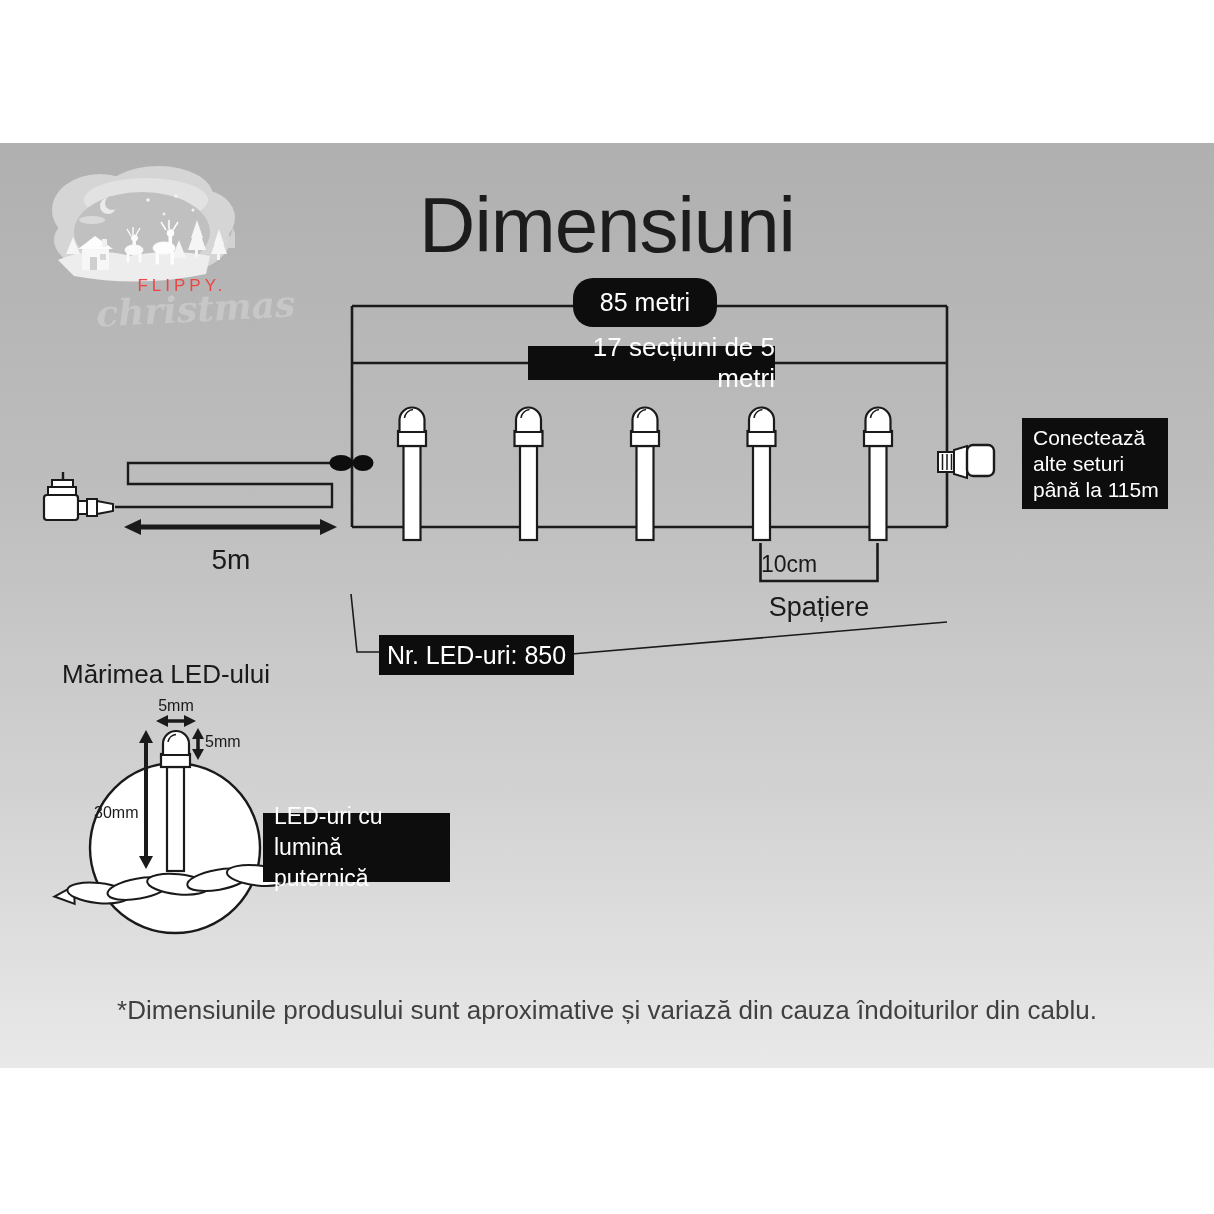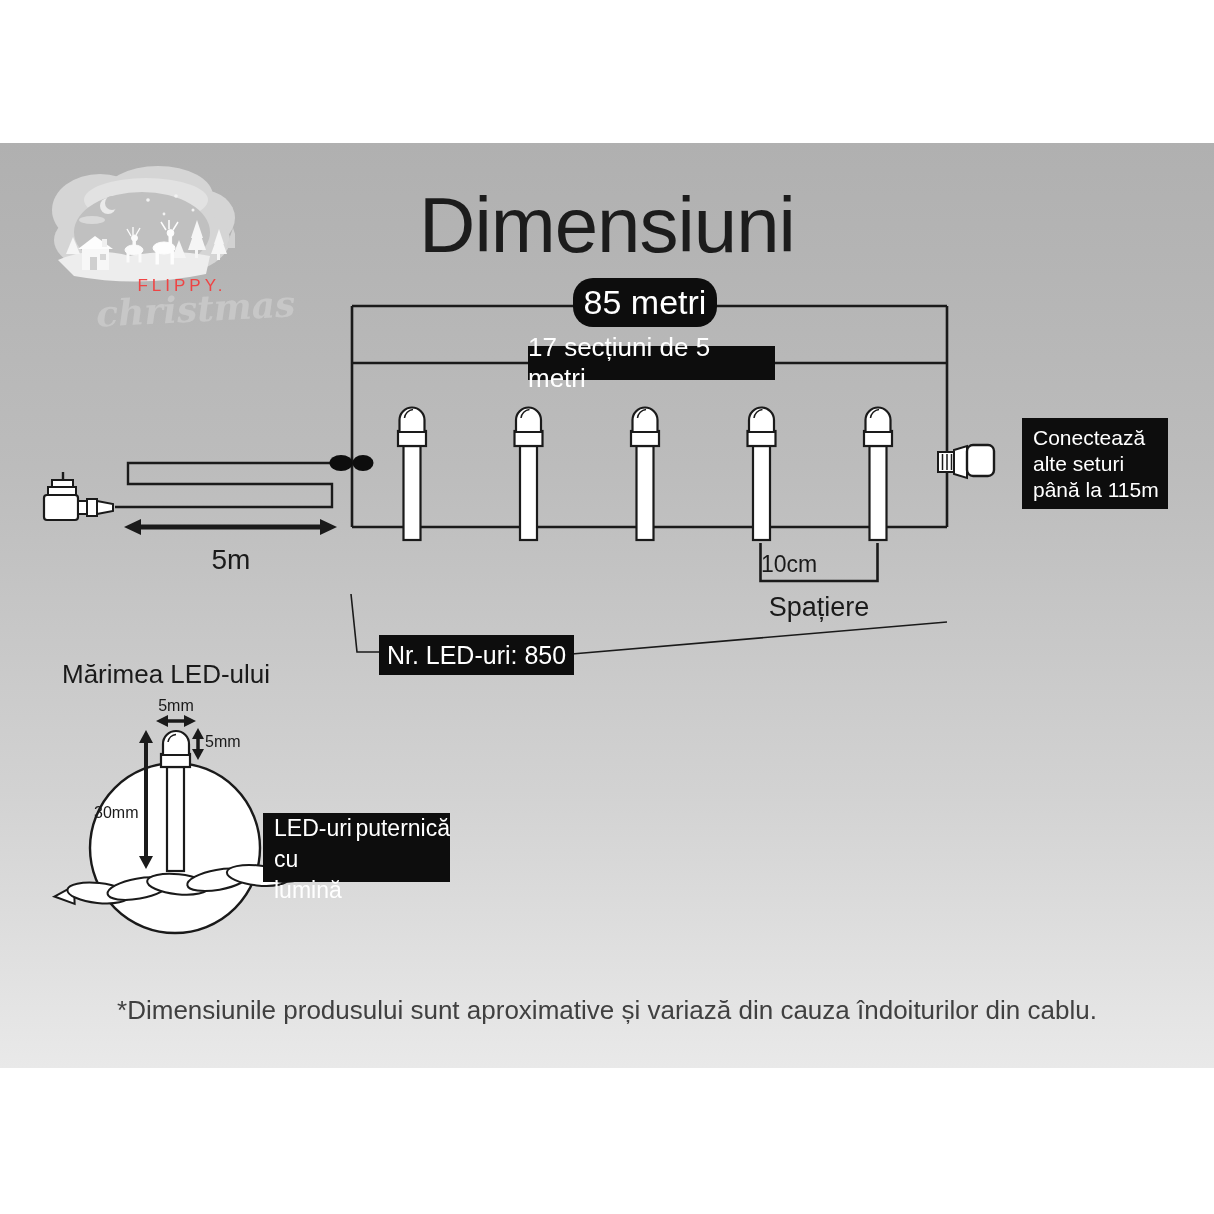--- a/index.html
+++ b/index.html
@@ -13,30 +13,30 @@
   }
   .abs{position:absolute;}
   .title{
     left:0;top:180px;width:1214px;text-align:center;
     font-size:78px;font-weight:500;letter-spacing:-1px;color:#1c1c1c;
   }
   .blackbox{
     position:absolute;background:#0d0d0d;color:#ffffff;
     display:flex;align-items:center;justify-content:center;
   }
-  .bb-85{left:573px;top:278px;width:144px;height:49px;font-size:34px;border-radius:20px;}
-  .bb-17{left:528px;top:346px;width:247px;height:34px;font-size:26px;}
+  .bb-85{left:573px;top:278px;width:144px;height:49px;font-size:25px;border-radius:20px;}
+  .bb-17{left:528px;top:346px;width:247px;height:34px;font-size:26px;text-align:right;}
   .bb-connect{
     left:1022px;top:418px;width:146px;height:91px;font-size:21px;line-height:26px;
     flex-direction:column;align-items:flex-start;justify-content:center;padding-left:11px;box-sizing:border-box;
   }
   .bb-ledcount{left:379px;top:635px;width:195px;height:40px;font-size:25px;}
   .bb-callout{
     left:263px;top:813px;width:187px;height:69px;font-size:23px;line-height:31px;
-    flex-direction:row;align-items:flex-start;justify-content:center;padding-left:11px;box-sizing:border-box;
+    flex-direction:column;align-items:flex-start;justify-content:center;padding-left:11px;box-sizing:border-box;
   }
   .lbl{position:absolute;color:#1a1a1a;}
   .lbl-5m{left:128px;top:544px;width:206px;text-align:center;font-size:28px;}
   .lbl-10cm{left:761px;top:551px;width:117px;text-align:left;font-size:23px;}
   .lbl-spatiere{left:744px;top:592px;width:150px;text-align:center;font-size:27px;}
   .lbl-marimea{left:62px;top:659px;font-size:26px;}
   .lbl-5mm-top{left:148px;top:697px;width:56px;text-align:center;font-size:16px;}
   .lbl-5mm-right{left:205px;top:733px;font-size:16px;}
   .lbl-30mm{left:94px;top:804px;font-size:16px;text-align:right;}
   .footnote{left:0;top:995px;width:1214px;text-align:center;font-size:26px;color:#404040;}

